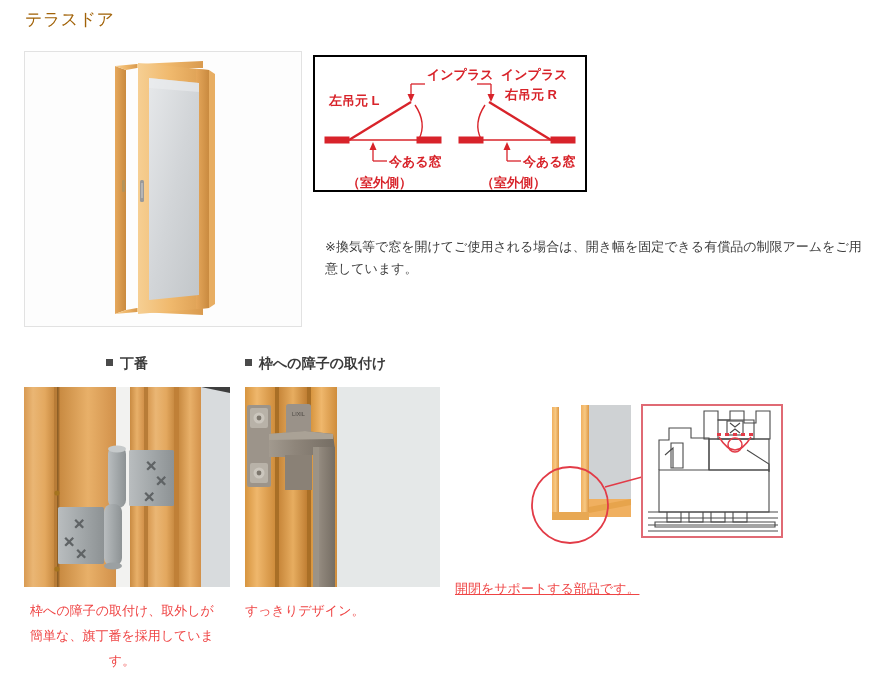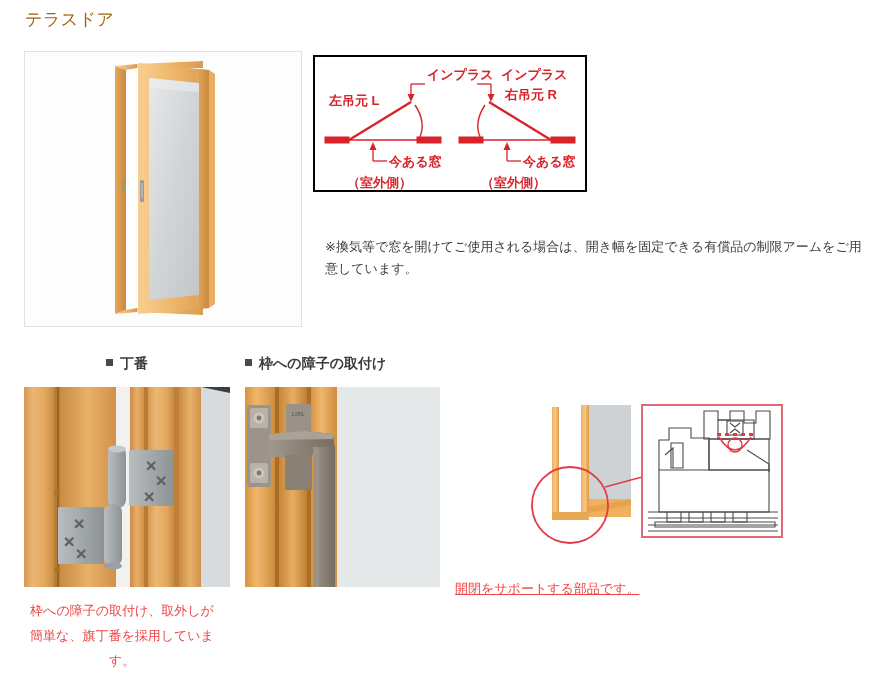--- a/index.html
+++ b/index.html
@@ -341,20 +341,21 @@
 
         <polygon points="24,47 60,44 88,47 90,62 60,70 24,70" fill="url(#hdl)"></polygon>
         <polygon points="24,47 60,44 88,47 88,52 24,53" fill="#aaa296"></polygon>
 
         <rect x="40" y="68" width="27" height="35" fill="#8a8176"></rect>
 
         <rect x="68" y="60" width="22" height="140" fill="url(#hdl)"></rect>
         <rect x="68" y="60" width="6" height="140" fill="#9b9387"></rect>
       </svg>
     </div>
+    <div class="feature-caption">すっきりデザイン。</div>
   </div>
 
   <div class="feature-col col-3">
     <div class="feature-photo">
       <svg width="340" height="200" viewBox="0 0 340 200">
         <defs>
           <linearGradient id="w5" x1="0" y1="0" x2="1" y2="0">
             <stop offset="0%" stop-color="#f0b060"></stop>
             <stop offset="50%" stop-color="#f7c882"></stop>
             <stop offset="100%" stop-color="#dd9744"></stop>

